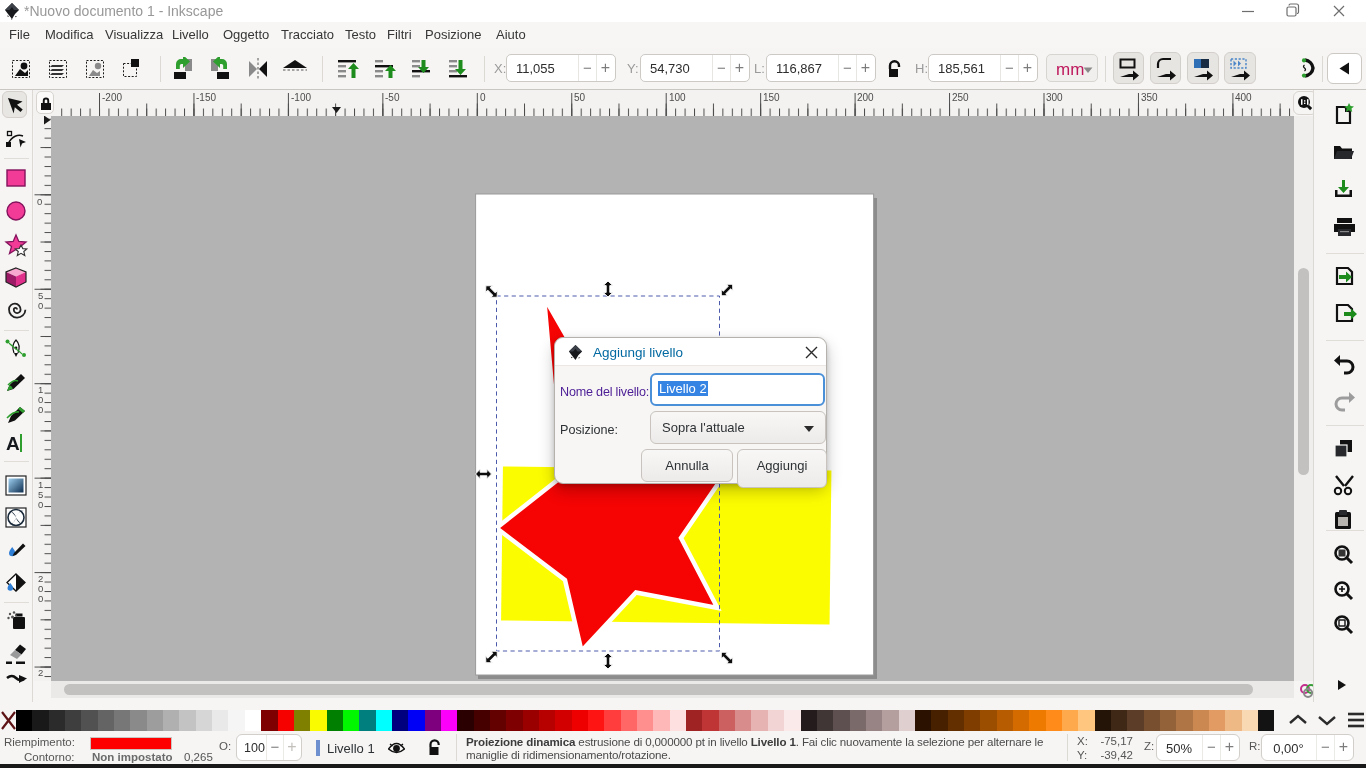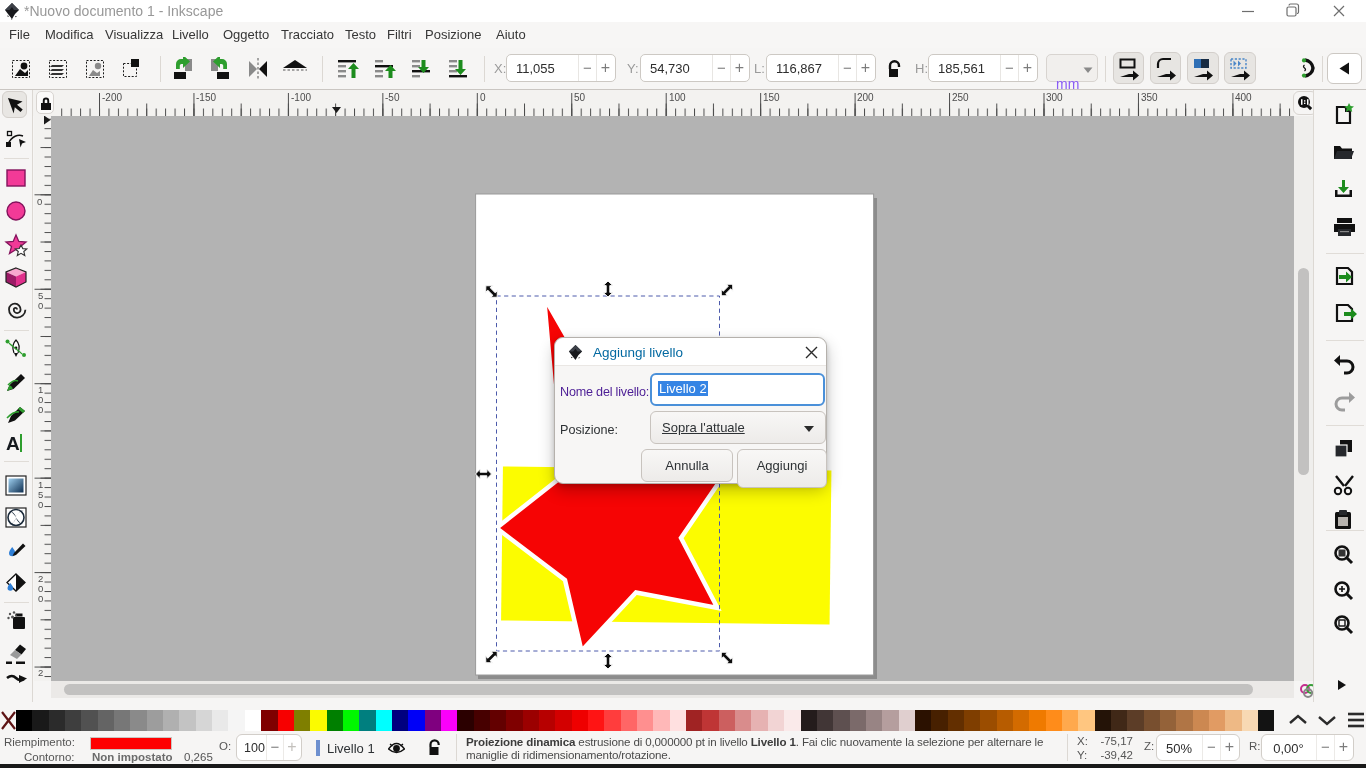--- a/index.html
+++ b/index.html
@@ -146,21 +146,21 @@
       <path d="M3 18 v-8 h9 v8 z" fill="#111"></path>
       <path d="M5.2 10 v-3.2 a3.3 3.3 0 0 1 6.6 0 v1.2 h2.4 v-1.2 a5.7 5.7 0 0 0-11.4 0 v3.2" fill="#111"></path>
     </svg>
  <div class="lbl" style="left:915px">H:</div>
  <div class="spin" style="left:928px;width:110px">
       <span class="v">185,561</span>
       <span class="m">−</span>
       <span class="p">+</span>
     </div>
  <div class="abs" style="left:1046px;top:6px;width:52px;height:28px;background:#f1efed;border:1px solid #d8d4d0;border-radius:5px">
-   <span style="position:absolute;left:9px;top:21px;font-size:14px;color:#8b5cf6">mm</span>
+   <span style="position:absolute;left:9px;top:5px;font-size:17px;color:#be185d">mm</span>
    <svg class="abs" style="left:36px;top:12px" width="10" height="7" viewBox="0 0 10 7">
         <path d="M0.5 0.5 L9.5 0.5 L5 6 Z" fill="#8a8a8a"></path>
       </svg>
  </div>
  <div class="abs" style="left:1105px;top:8px;width:1px;height:26px;background:#dcd8d3"></div>
  <div class="abs" style="left:1113px;top:4px;width:31px;height:32px;background:#e7e5e2;border:1px solid #d3cfcb;border-radius:6px"></div>
  <div class="abs" style="left:1150px;top:4px;width:31px;height:32px;background:#e7e5e2;border:1px solid #d3cfcb;border-radius:6px"></div>
  <div class="abs" style="left:1187px;top:4px;width:32px;height:32px;background:#e7e5e2;border:1px solid #d3cfcb;border-radius:6px"></div>
  <div class="abs" style="left:1224px;top:4px;width:32px;height:32px;background:#e7e5e2;border:1px solid #d3cfcb;border-radius:6px"></div>
  <svg class="abs" style="left:1113px;top:4px" width="145" height="32" viewBox="0 0 145 32">
@@ -633,20 +633,20 @@
   <svg class="abs" style="left:249px;top:7px" width="15" height="15" viewBox="0 0 15 15">
         <path d="M2 2 L13 13 M13 2 L2 13" stroke="#2b2b2b" stroke-width="1.4"></path>
       </svg>
  </div>
  <div class="abs" style="left:5px;top:47px;font-size:12.6px;color:#4c1d95;letter-spacing:-0.2px">Nome del livello:</div>
  <div class="abs" style="left:95px;top:35px;width:175px;height:33px;background:#fff;border:2px solid #4a90d9;border-radius:6px">
    <span style="position:absolute;left:6px;top:6px;font-size:13px;background:#3584e4;color:#fff;padding:0 1px">Livello 2</span>
  </div>
  <div class="abs" style="left:5px;top:85px;font-size:12.6px;color:#2d3134">Posizione:</div>
  <div class="gbtn" style="left:95px;top:73px;width:176px;height:33px">
-   <span style="position:absolute;left:11px;top:0;text-decoration:underline;">Sopra l'attuale</span>
+   <span style="position:absolute;left:11px;top:0;">Sopra l'attuale</span>
    <svg class="abs" style="left:152px;top:13px" width="12" height="8" viewBox="0 0 12 8">
         <path d="M1 1 L11 1 L6 7 Z" fill="#2b2b2b"></path>
       </svg>
  </div>
  <div class="gbtn" style="left:86px;top:111px;width:92px;height:33px">Annulla</div>
  <div class="gbtn" style="left:182px;top:111px;width:90px;height:39px">Aggiungi</div>
 </div>
 
 </body></html>

